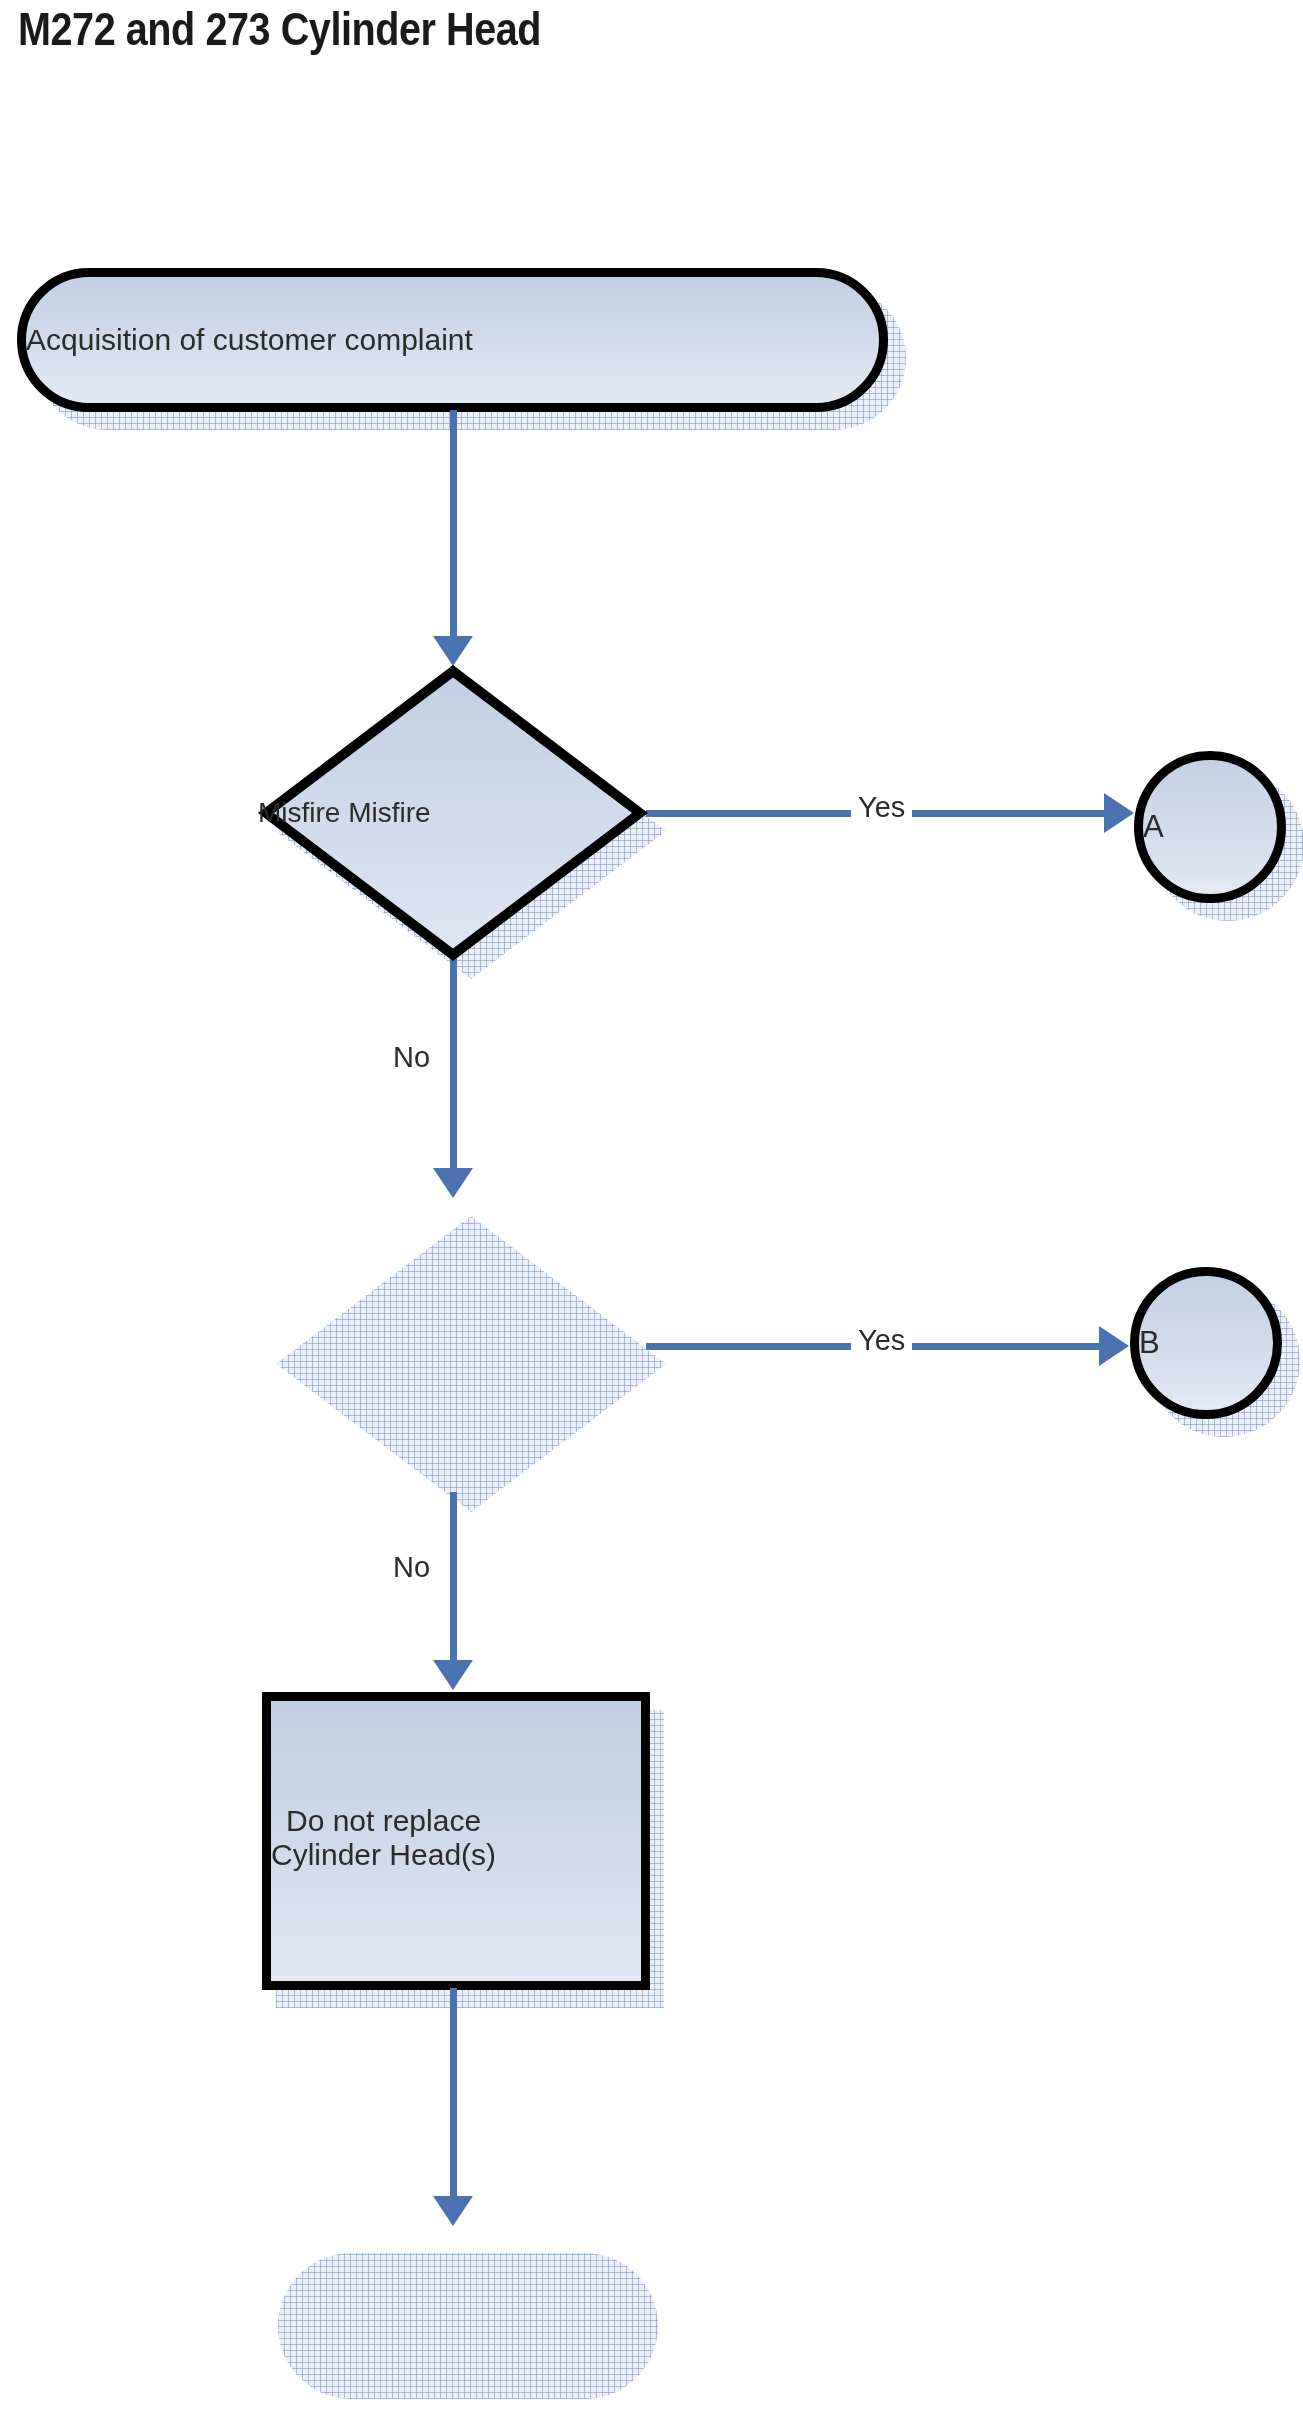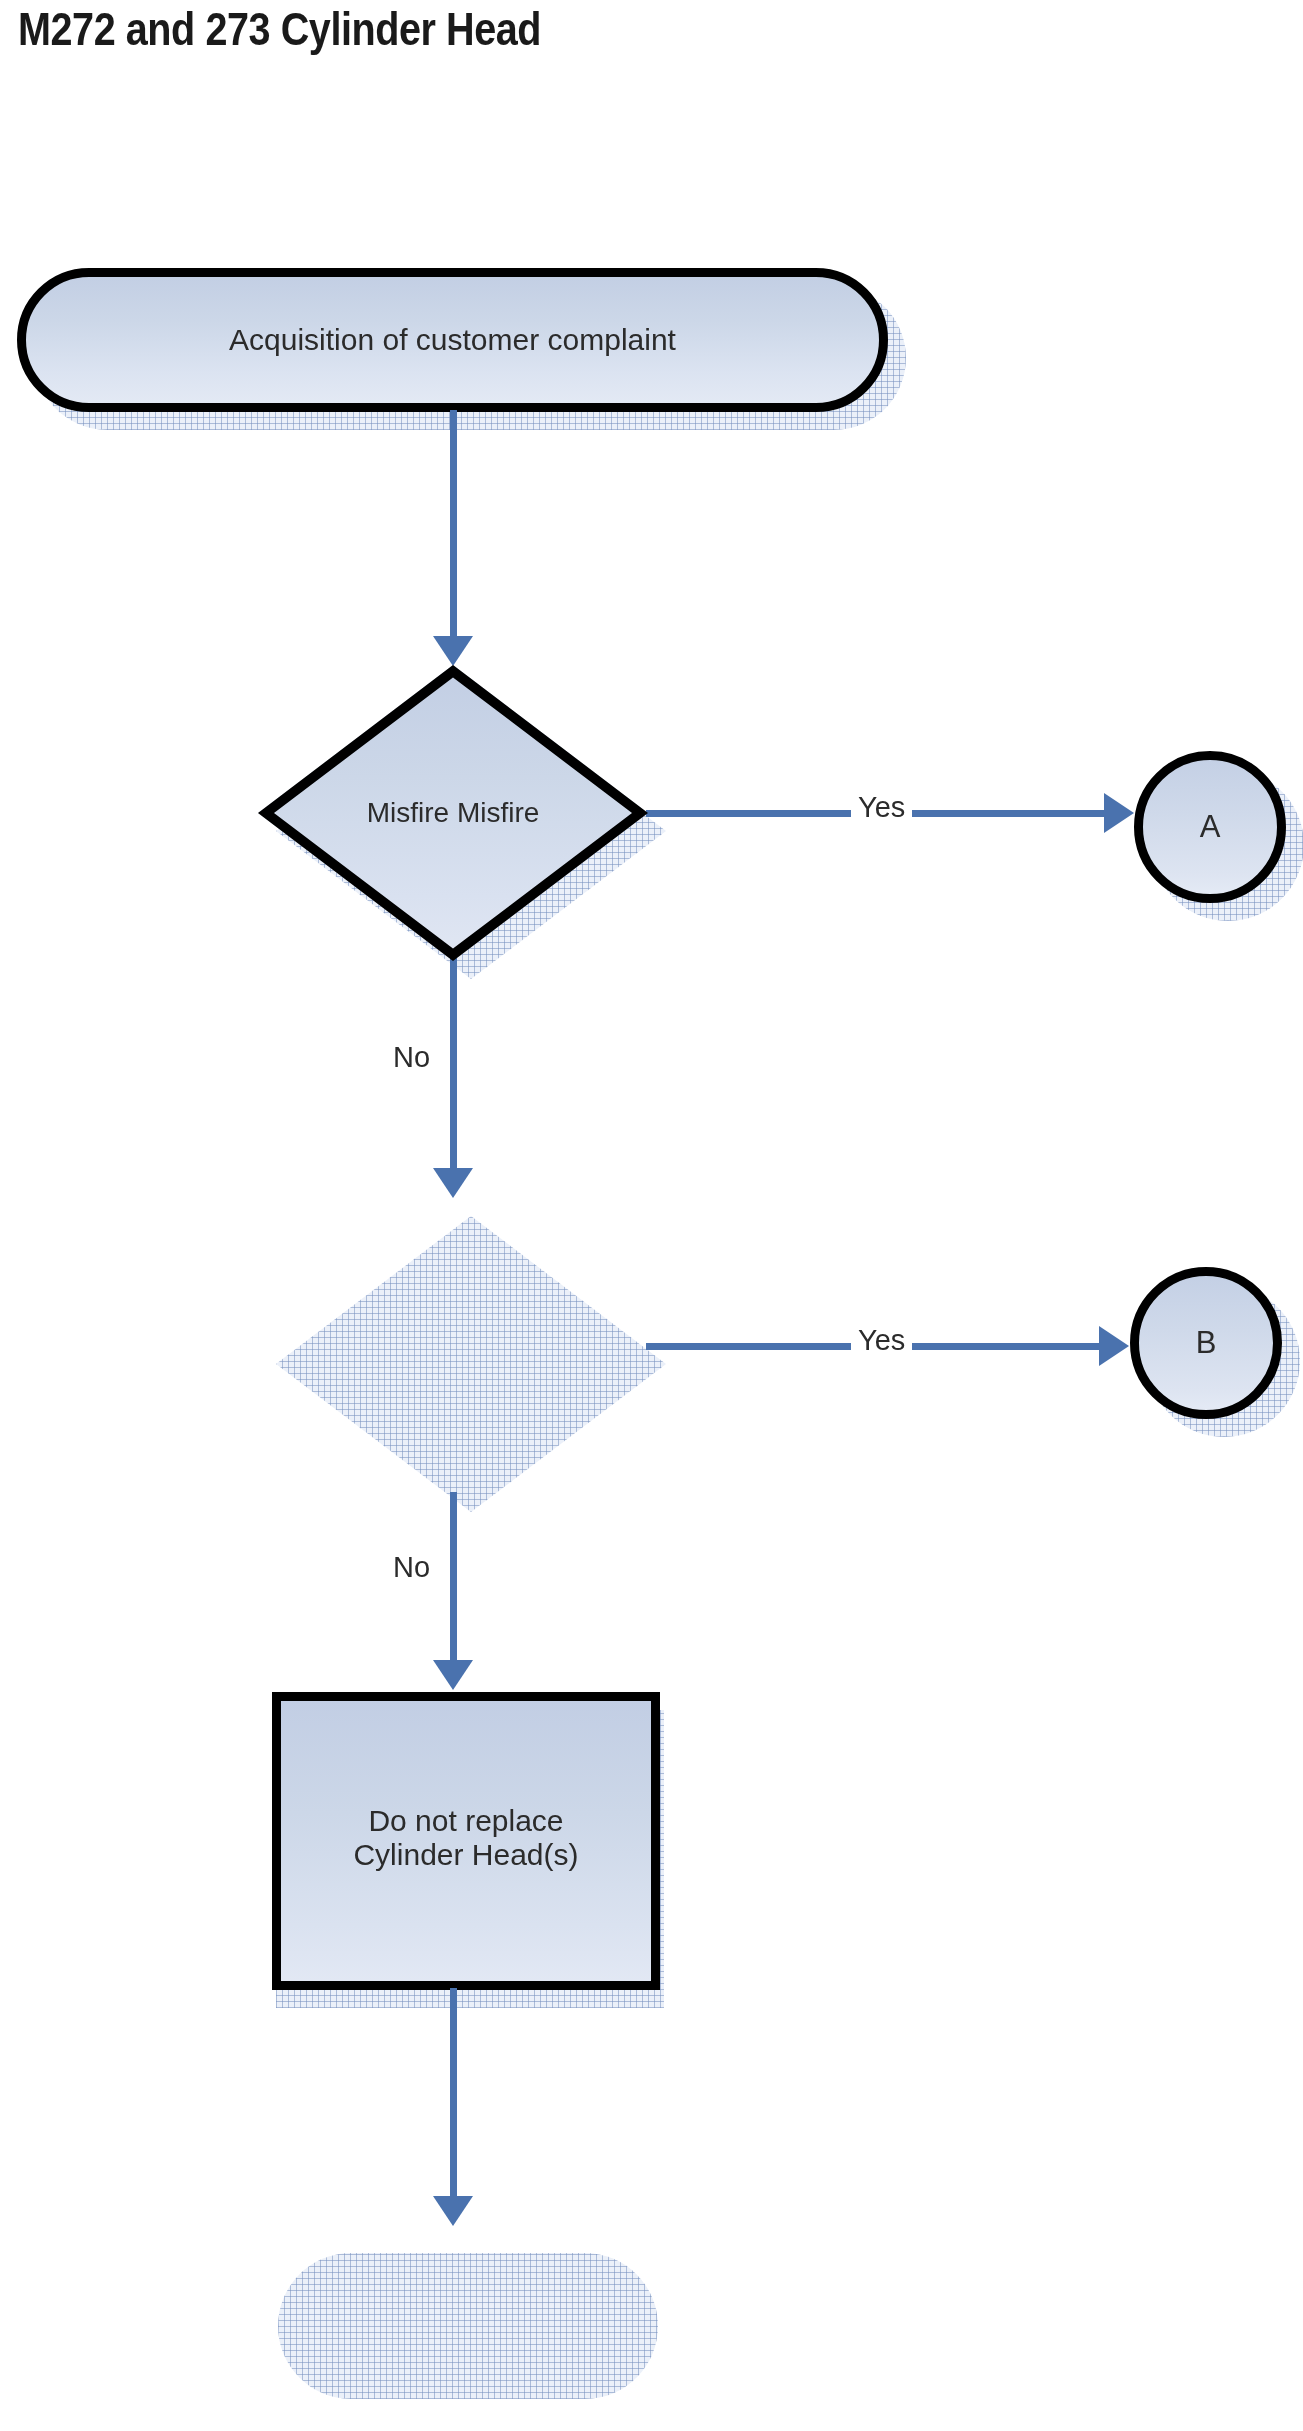--- a/index.html
+++ b/index.html
@@ -35,21 +35,21 @@
   }
 
   
   .node {
     position: absolute;
     box-sizing: border-box;
     color: #2b2b2b;
     text-align: center;
     display: flex;
     align-items: center;
-    justify-content: center;
+    justify-content: flex-start;
   }
   .node .node-label {
     position: relative;
     z-index: 3;
     line-height: 1.12;
     font-family: "Liberation Sans", sans-serif;
     white-space: pre-line;
   }
 
   
@@ -201,21 +201,21 @@
   <div class="hatch-shadow circle-shadow" style="left:1148px; top:1285px; width:152px; height:152px;"></div>
   <div class="node connector-circle" style="left:1130px; top:1267px; width:152px; height:152px;">
     <span class="node-label">B</span>
   </div>
 
   <div class="edge-line vertical" style="left:450px; top:1492px; width:7px; height:172px;"></div>
   <div class="arrow-down" style="left:433px; top:1660px;"></div>
   <div class="edge-label" style="left:386px; top:1552px;">No</div>
 
   <div class="hatch-shadow process-shadow" style="left:276px; top:1710px; width:388px; height:298px;"></div>
-  <div class="node process" style="left:272px; top:1692px; width:388px; height:298px;">
+  <div class="node process" style="left:262px; top:1692px; width:388px; height:298px;">
     <span class="node-label" style="margin-top:-6px;">Do not replace
 Cylinder Head(s)</span>
   </div>
 
   <div class="edge-line vertical" style="left:450px; top:1988px; width:7px; height:212px;"></div>
   <div class="arrow-down" style="left:433px; top:2196px;"></div>
 
   <div class="hatch-shadow terminator-shadow" style="left:278px; top:2253px; width:380px; height:146px;"></div>
 
 </div>

